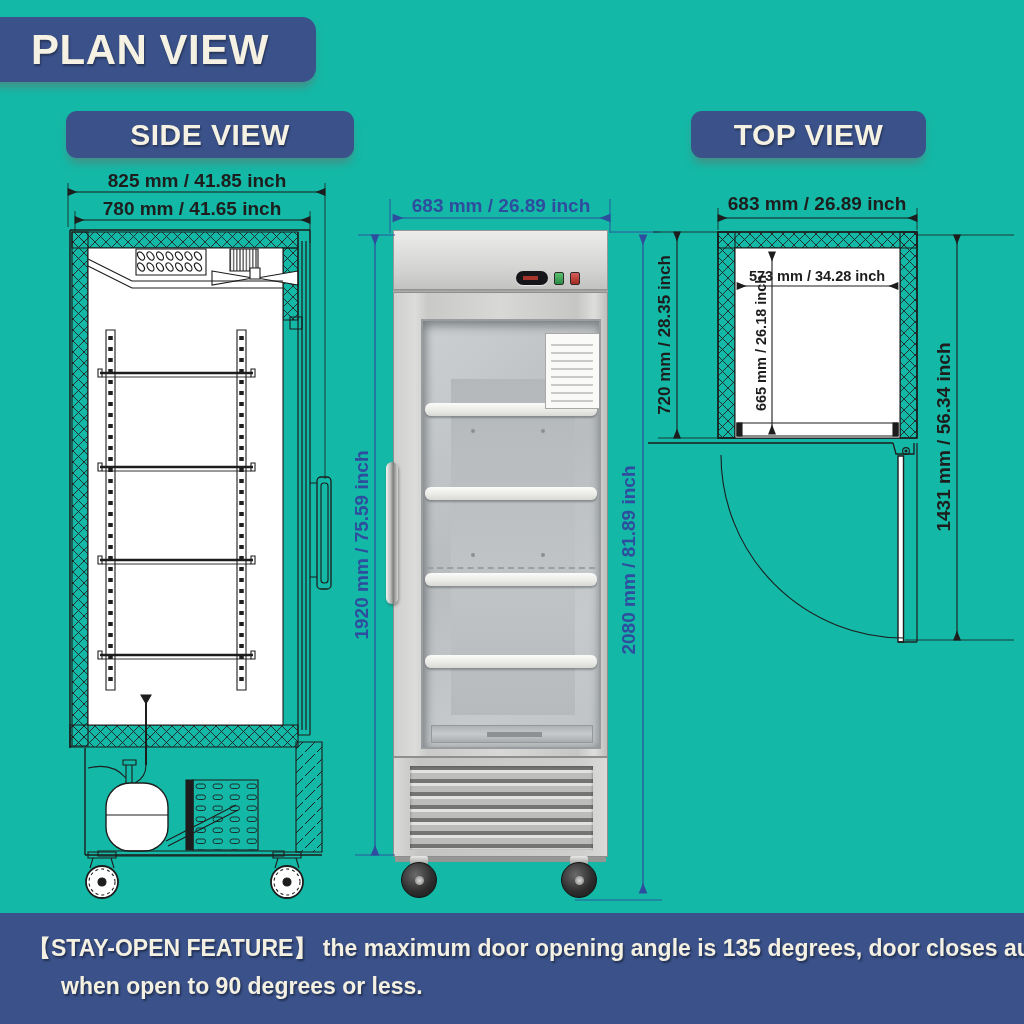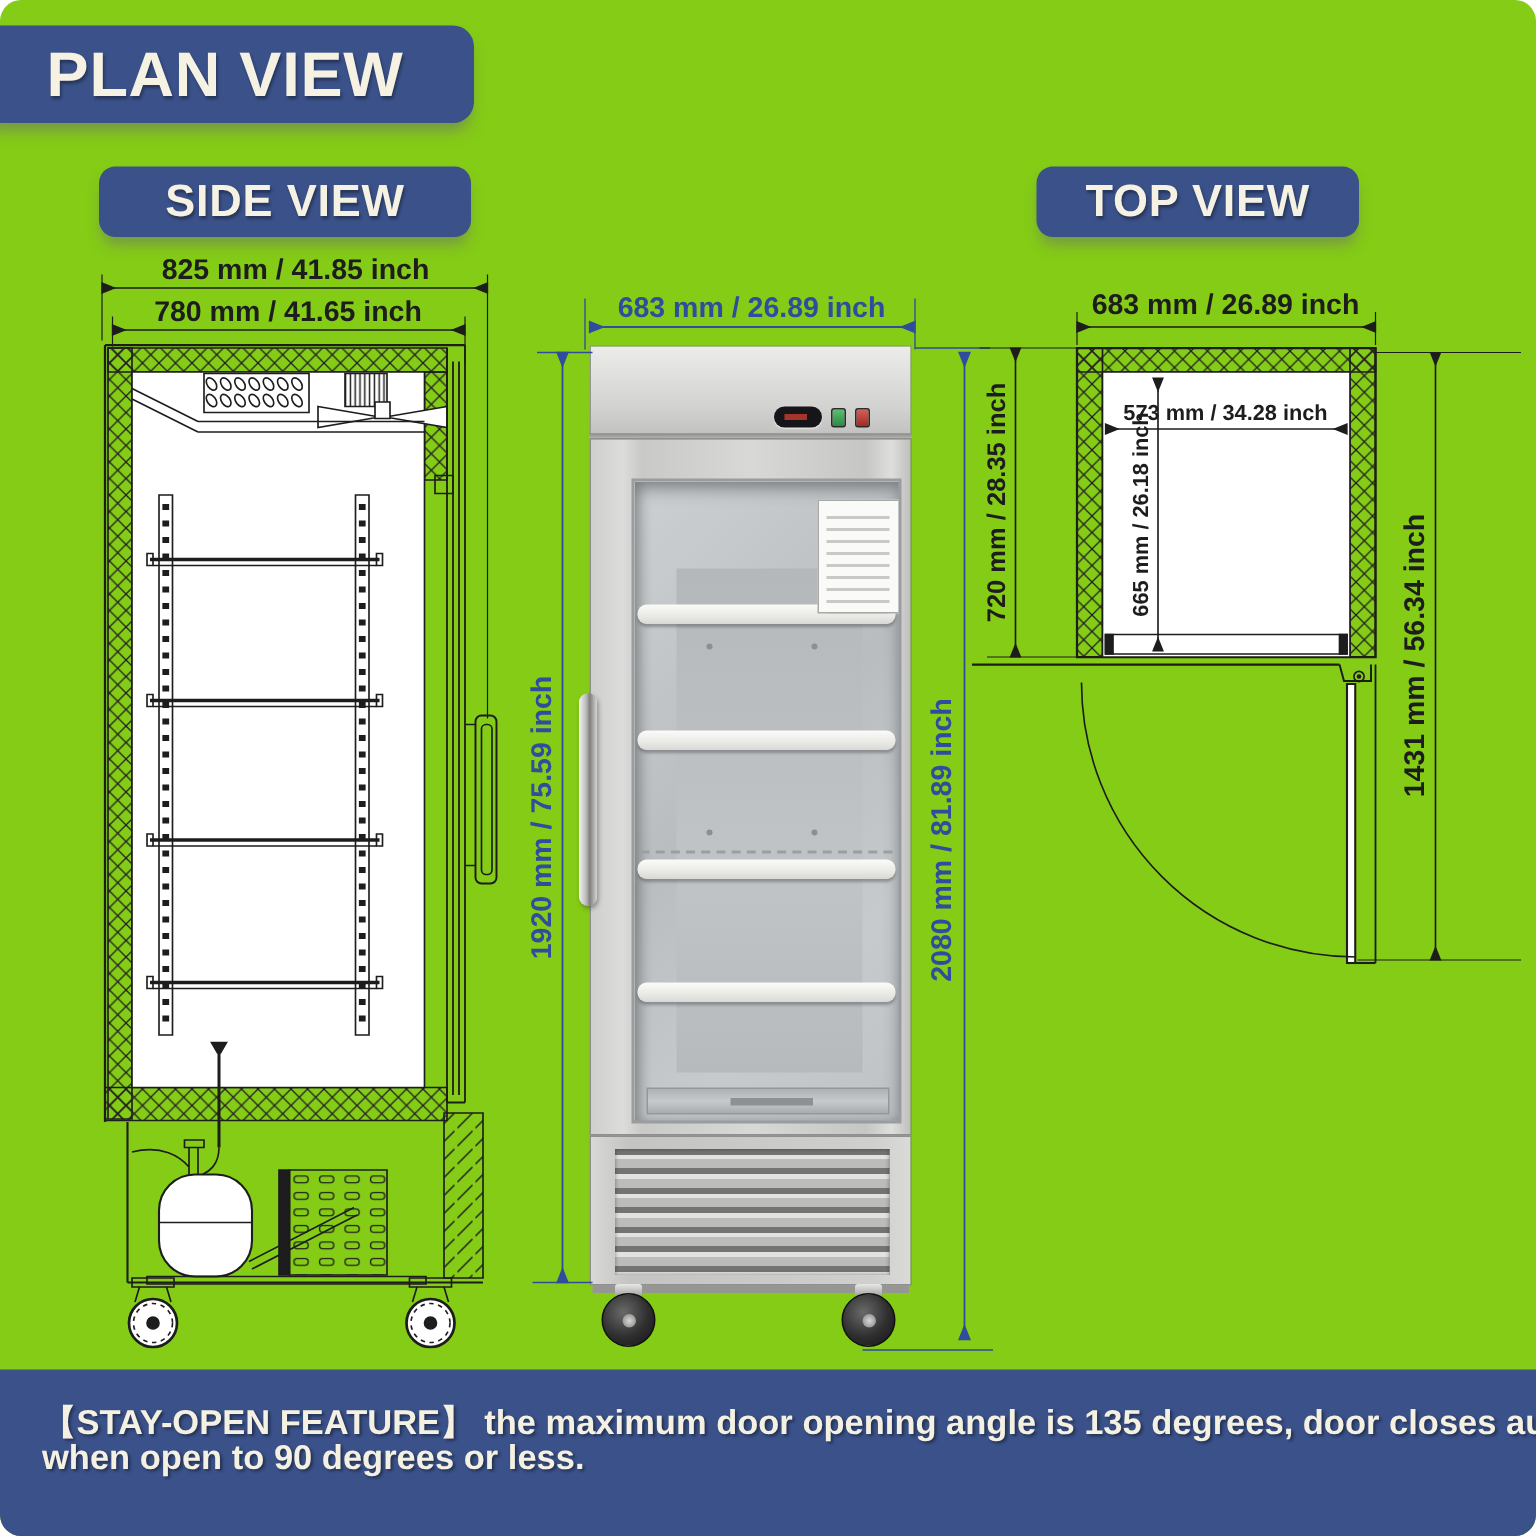--- a/index.html
+++ b/index.html
@@ -1,25 +1,25 @@
 <!DOCTYPE html>
 <html><head>
 <meta charset="utf-8">
 <style>
   html,body{margin:0;padding:0;background:#fff;}
-  #canvas{position:relative;width:1024px;height:1024px;background:#84cc16;overflow:hidden;
-          font-family:"Liberation Sans",sans-serif;border-radius:14px;}
+  #canvas{position:relative;width:1024px;height:1024px;background:#14b8a6;overflow:hidden;
+          font-family:"Liberation Sans",sans-serif;}
   .badge{position:absolute;background:#3a5189;color:#f6f2e3;font-weight:800;
          display:flex;align-items:center;justify-content:center;
          border-radius:11px;box-shadow:0 7px 9px -2px rgba(110,110,110,.55);
          letter-spacing:.5px;text-shadow:1px 2px 2px rgba(0,0,0,.35);}
   #plan-badge{left:-16px;top:17px;width:332px;height:65px;font-size:42px;border-radius:14px;}
-  #side-badge{left:66px;top:111px;width:248px;height:47px;font-size:30px;}
+  #side-badge{left:66px;top:111px;width:288px;height:47px;font-size:30px;}
   #front-badge{left:382px;top:111px;width:244px;height:48px;font-size:30px;}
-  #top-badge{left:691px;top:111px;width:215px;height:47px;font-size:30px;}
+  #top-badge{left:691px;top:111px;width:235px;height:47px;font-size:30px;}
 
   .dimlabel{position:absolute;white-space:nowrap;font-weight:700;color:#1d1d1d;
             transform:translate(-50%,-50%);}
   .dimlabel.blue{color:#2e4d9e;}
   .dimlabel.rot{transform:translate(-50%,-50%) rotate(-90deg);}
   .fs19{font-size:19px;} .fs17{font-size:17px;} .fs15{font-size:14.5px;}
 
   svg{position:absolute;overflow:visible;}
   svg *{vector-effect:non-scaling-stroke;}
 
@@ -73,21 +73,21 @@
                     background:linear-gradient(180deg,#e8e8e6,#9a9a98);border-radius:2px;}
   .fv-caster .wheel{position:absolute;left:0;top:6px;width:36px;height:36px;border-radius:50%;
                     background:radial-gradient(circle at 40% 35%,#6a6a6a,#2e2e2e 55%,#161616);
                     border:1px solid #111;box-sizing:border-box;}
   .fv-caster .hub{position:absolute;left:14px;top:20px;width:9px;height:9px;border-radius:50%;
                   background:radial-gradient(#d8d8d6,#808080);}
   
   #footer{position:absolute;left:0;top:913px;width:1024px;height:111px;background:#3a5189;}
   #footer .line{position:absolute;left:28px;color:#f5f1e2;font-size:23px;font-weight:600;
                 text-shadow:1.5px 1.5px 2px rgba(0,0,0,.4);white-space:nowrap;}
-  #footer .l1{top:20px;} #footer .l2{top:45px;}
+  #footer .l1{top:20px;} #footer .l2{top:60px;margin-left:33px;}
 </style>
 </head>
 <body>
 
 <div id="canvas">
 
   <div class="badge" id="plan-badge">PLAN VIEW</div>
   <div class="badge" id="side-badge">SIDE VIEW</div>
   <div class="badge" id="top-badge">TOP VIEW</div>
 

